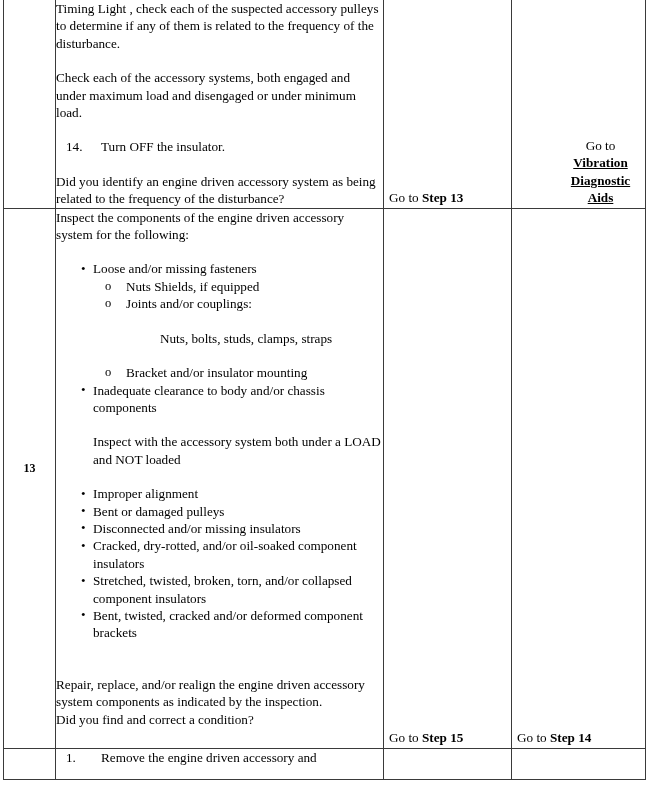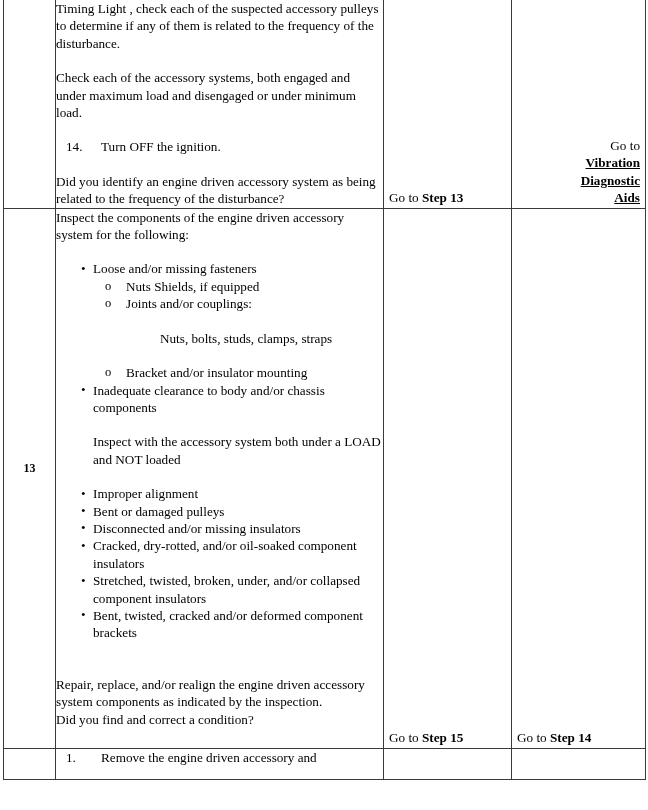--- a/index.html
+++ b/index.html
@@ -127,21 +127,21 @@
   .goto-cell {
     padding: 2px 5px 2px 5px;
     font-size: 13.2px;
     line-height: 17.4px;
     position: relative;
   }
   .goto-center {
     text-align: left;
   }
   .goto-left {
-    text-align: right;
+    text-align: center;
     margin-left: 44px;
   }
   .goto-bottom {
     position: absolute;
     left: 5px;
     right: 5px;
     bottom: 1px;
   }
   .bold { font-weight: bold; }
   .link {
@@ -173,21 +173,21 @@
           <div class="step-num"></div>
         </td>
 
         <td class="body-cell">
           <p class="p">Timing Light , check each of the suspected accessory pulleys to determine if any of them is related to the frequency of the disturbance.</p>
           <div class="gap"></div>
           <p class="p">Check each of the accessory systems, both engaged and under maximum load and disengaged or under minimum load.</p>
           <div class="gap"></div>
           <p class="num-item">
             <span class="num">14.</span>
-            <span>Turn OFF the ignition.</span>
+            <span>Turn OFF the insulator.</span>
           </p>
           <div class="gap"></div>
           <p class="p">Did you identify an engine driven accessory system as being related to the frequency of the disturbance?</p>
         </td>
 
         <td class="goto-cell">
           <div class="goto-bottom goto-center">
             <span>Go to </span><span class="bold">Step 13</span>
           </div>
         </td>
@@ -257,21 +257,21 @@
             <li>
               <span class="mk">•</span>
               <span>Disconnected and/or missing insulators</span>
             </li>
             <li>
               <span class="mk">•</span>
               <span>Cracked, dry-rotted, and/or oil-soaked component insulators</span>
             </li>
             <li>
               <span class="mk">•</span>
-              <span>Stretched, twisted, broken, under, and/or collapsed component insulators</span>
+              <span>Stretched, twisted, broken, torn, and/or collapsed component insulators</span>
             </li>
             <li>
               <span class="mk">•</span>
               <span>Bent, twisted, cracked and/or deformed component brackets</span>
             </li>
           </ul>
 
           <div class="gap-lg"></div>
 
           <p class="p">Repair, replace, and/or realign the engine driven accessory system components as indicated by the inspection.</p>

